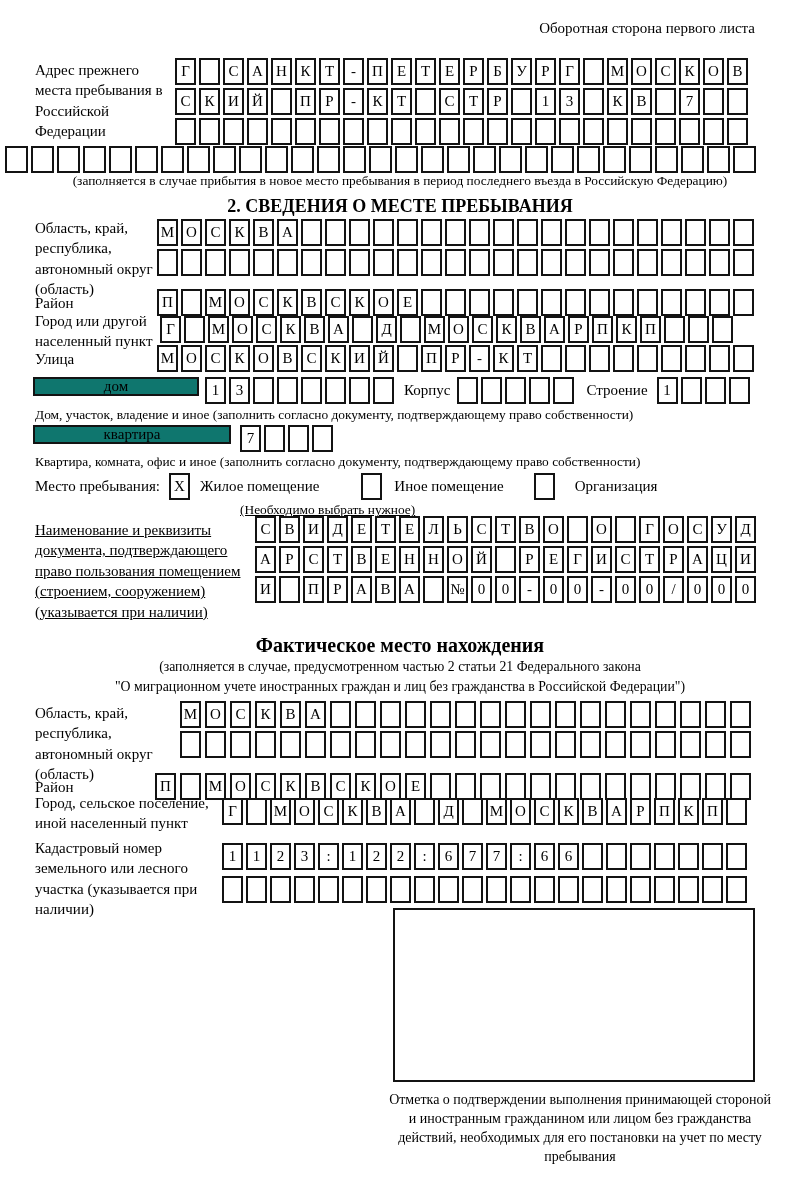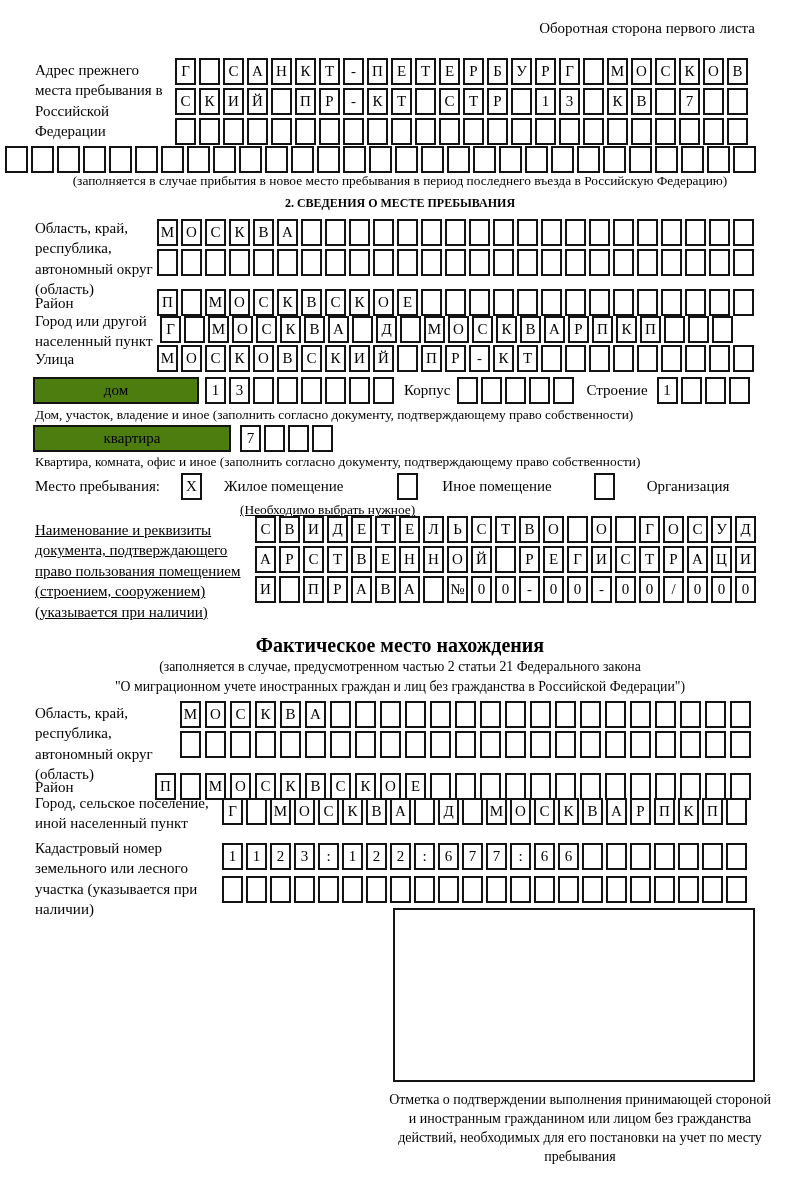--- a/index.html
+++ b/index.html
@@ -9,45 +9,45 @@
     position: relative;
     color: #000;
     font-family: "Liberation Serif", "DejaVu Serif", serif;
     font-size: 15px;
     overflow: hidden;
   }
   .abs { position: absolute; }
   .flabel { line-height: 1.36; font-size: 15px; }
   .note { font-size: 13.4px; }
   .center { text-align: center; width: 800px; left: 0; }
-  .title { font-weight: bold; font-size: 12px; }
+  .title { font-weight: bold; font-size: 18px; }
   .cells { display: flex; flex-wrap: nowrap; }
   .cellcol .cells { margin-bottom: 3px; }
   .cell {
     flex: none;
     display: inline-flex;
     align-items: center;
     justify-content: center;
     width: 21px; height: 27px;
     border: 2px solid #131313;
     margin-right: 3px;
     font-size: 15px;
     background: #fff;
   }
   .xl .cell { width: 23px; }
   .g4 .cell { margin-right: 4px; }
   .longbox {
     flex: none;
     display: inline-flex;
     align-items: center;
     justify-content: center;
-    height: 27px;
+    height: 19px;
     border: 2px solid #131313;
     font-size: 15px;
-    background: #4d7c0f;
+    background: #0f766e;
   }
   .inline-label { flex: none; display: inline-flex; align-items: center; height: 27px; padding: 0 7px; }
   .hrow { display: flex; align-items: flex-start; }
   .stamp-box { border: 2px solid #131313; background: #fff; }
 </style>
 </head>
 <body>
 
 <div class="abs" style="top:20px; right:45px;">Оборотная сторона первого листа</div>
 
@@ -345,21 +345,21 @@
   <span class="longbox" style="width:198px; margin-right:9px;">квартира</span>
   <span class="cells">
       <span class="cell">7</span>
       <span class="cell"></span>
       <span class="cell"></span>
       <span class="cell"></span>
     </span>
 </div>
 <div class="abs note" style="top:454px; left:35px;">Квартира, комната, офис и иное (заполнить согласно документу, подтверждающему право собственности)</div>
 
-<div class="abs hrow" style="top:473px; left:35px; align-items:center;gap:12px;">
+<div class="abs hrow" style="top:473px; left:35px; align-items:center;">
   <span style="margin-right:9px;">Место пребывания:</span>
   <span class="cell" style="margin-right:10px;">X</span>
   <span style="margin-right:42px;">Жилое помещение</span>
   <span class="cell" style="margin-right:12px;"></span>
   <span style="margin-right:30px;">Иное помещение</span>
   <span class="cell" style="margin-right:20px;"></span>
   <span>Организация</span>
 </div>
 <div class="abs note" style="top:502px; left:240px;text-decoration:underline;">(Необходимо выбрать нужное)</div>
 

